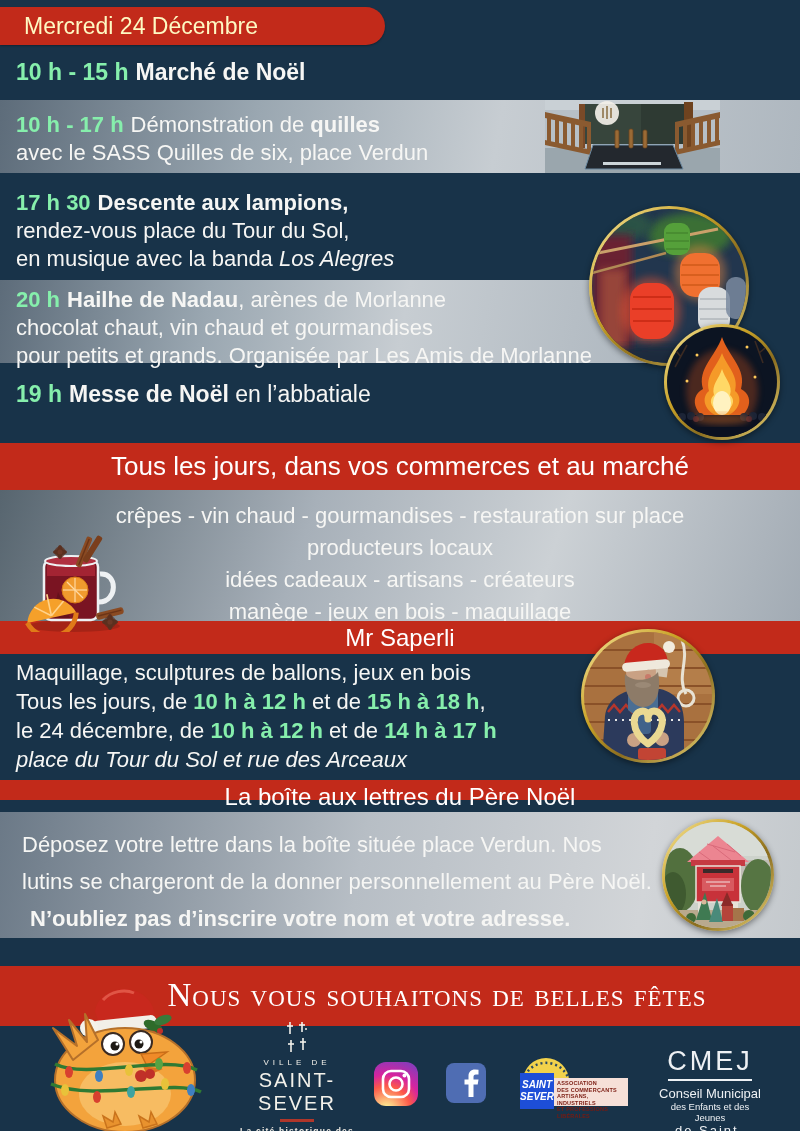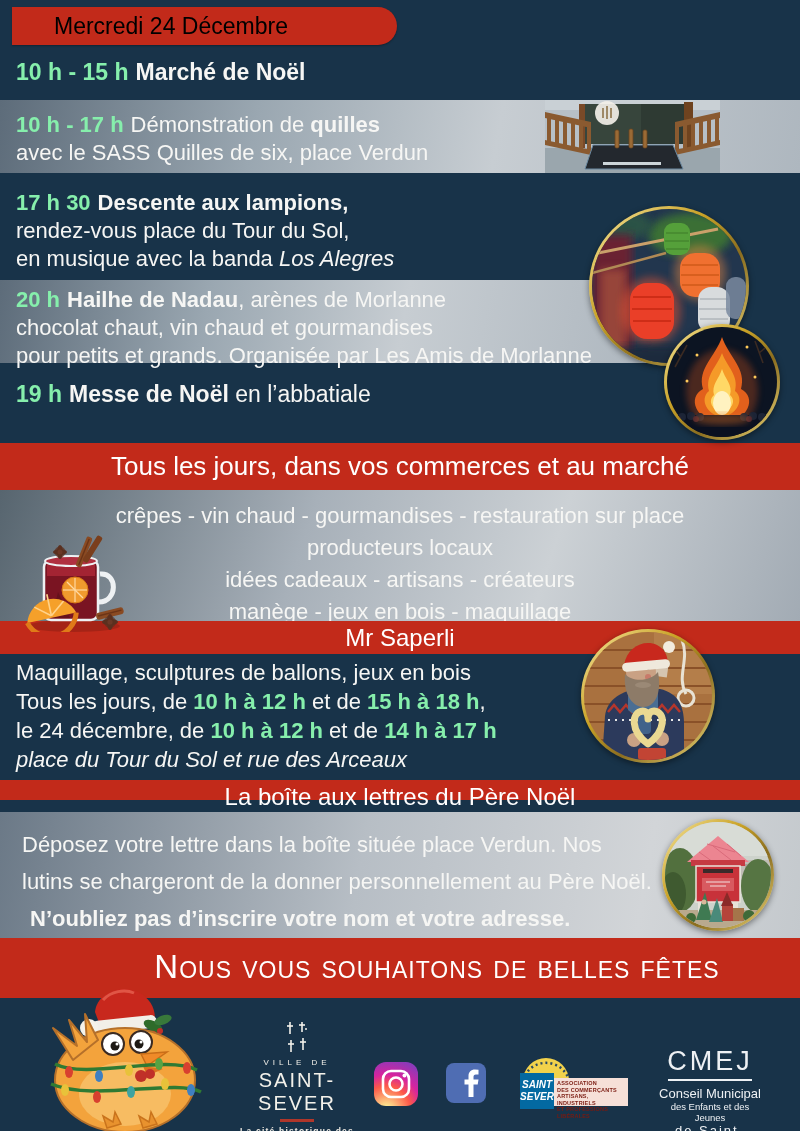--- a/index.html
+++ b/index.html
@@ -9,34 +9,34 @@
     font-family:"Liberation Sans","DejaVu Sans",sans-serif;
     color:#f6f6f4;
   }
   
   .time{color:#86efac;font-weight:bold;margin-right:7px;}
   .b{font-weight:bold;}
   .i{font-style:italic;}
   .line{white-space:nowrap;}
   
   .date-pill{
-    position:absolute;top:7px;left:12px;width:385px;height:38px;box-sizing:border-box;
+    position:absolute;top:7px;left:0;width:385px;height:38px;box-sizing:border-box;
     background:#c22a1a;border-radius:0 19px 19px 0;
-    font-size:23px;line-height:38px;padding-left:42px;color:#000000;
+    font-size:23px;line-height:38px;padding-left:24px;color:#fef9c3;
     box-shadow:0 1px 2px rgba(0,0,0,.3);
   }
   .red-banner{
     position:absolute;left:0;width:800px;background:#c22a1a;color:#fff;
     text-align:center;z-index:3;box-sizing:border-box;
   }
   #banner-commerces{top:443px;height:47px;font-size:26px;line-height:47px;}
   #banner-saperli{top:621px;height:33px;font-size:24px;line-height:33px;}
   #banner-letter{top:780px;height:20px;font-size:24px;line-height:33px;}
   #banner-fetes{
-    top:938px;height:60px;font-family:Liberation Sans, sans-serif;
+    top:966px;height:60px;font-family:Liberation Serif, serif;
     font-variant:small-caps;font-size:33px;line-height:58px;letter-spacing:1px;
     padding-left:74px;
   }
   
   .band{
     position:absolute;left:0;width:800px;z-index:1;
     background:linear-gradient(100deg,#5d6c7a 0%,#9aa7b1 32%,#c7cdd2 62%,#aeb7bf 100%);
   }
   #band-quilles{top:100px;height:73px;}
   #band-hailhe{top:280px;height:83px;width:648px;}
@@ -82,21 +82,21 @@
     background:radial-gradient(circle at 28% 110%,#fdf497 4%,#fd5949 42%,#d6249f 62%,#8a3ab9 90%);
   }
   #icon-facebook{
     position:absolute;left:446px;top:1063px;width:40px;height:40px;border-radius:8px;z-index:3;
     background:#4f6db3;
   }
   #assoc-logo{position:absolute;left:515px;top:1056px;width:118px;height:56px;z-index:3;}
   #assoc-sun{position:absolute;left:8px;top:2px;width:46px;height:46px;border-radius:50%;background:#f2d24b;}
   #assoc-arc{position:absolute;left:2px;top:-4px;width:58px;height:30px;}
   #assoc-green{
-    position:absolute;left:5px;top:17px;width:34px;height:36px;background:#0369a1;
+    position:absolute;left:5px;top:17px;width:34px;height:36px;background:#1d4ed8;
     color:#fff;font-style:italic;font-weight:bold;font-size:10px;line-height:12px;
     text-align:center;padding-top:6px;box-sizing:border-box;letter-spacing:0;
   }
   #assoc-pink{
     position:absolute;left:39px;top:22px;width:74px;height:28px;background:#f6e0d8;
     color:#7a1a10;font-weight:bold;font-size:5.5px;line-height:6.6px;
     padding:2px 0 0 3px;box-sizing:border-box;letter-spacing:.2px;
   }
   #cmej-logo{position:absolute;left:655px;top:1046px;width:110px;text-align:center;color:#eef1f4;z-index:3;}
   #cmej-logo .acr{font-size:27px;letter-spacing:3px;font-weight:normal;}

